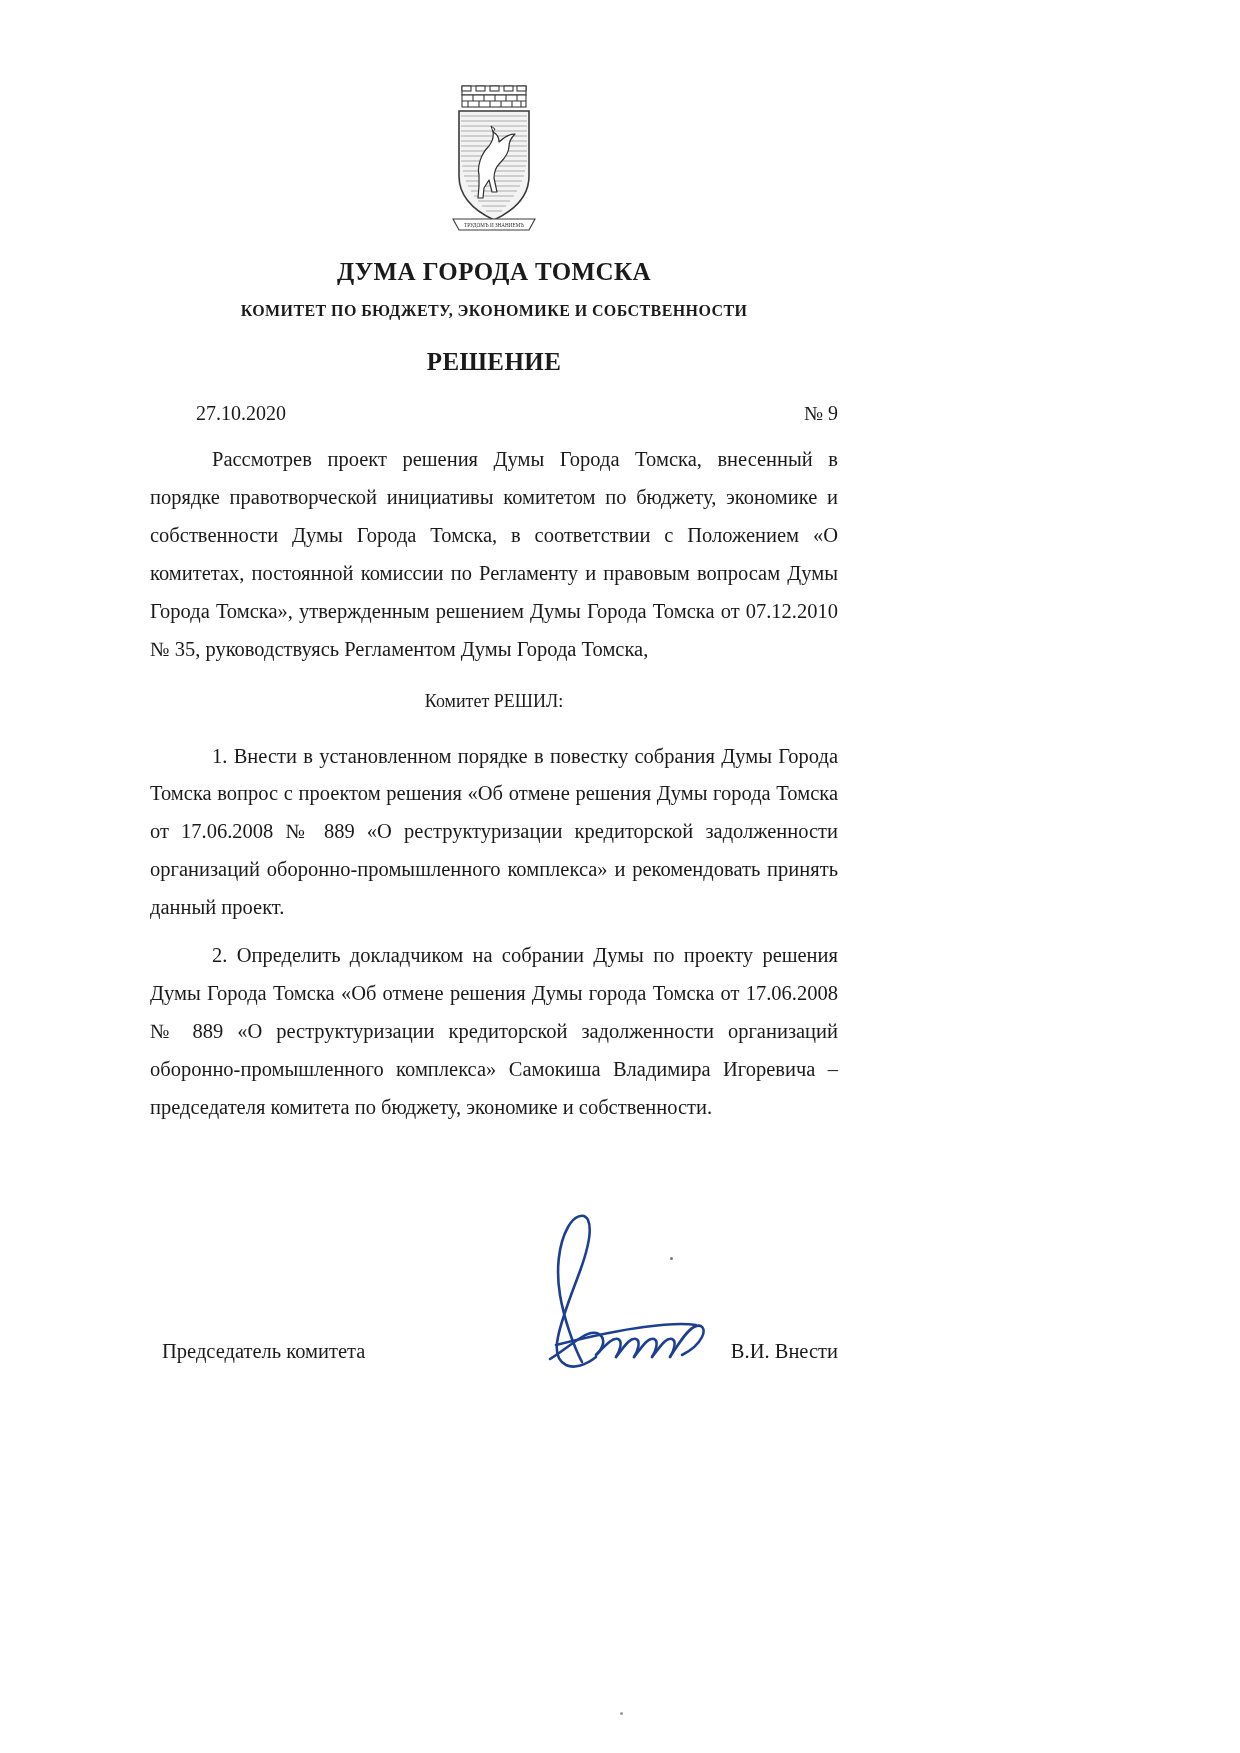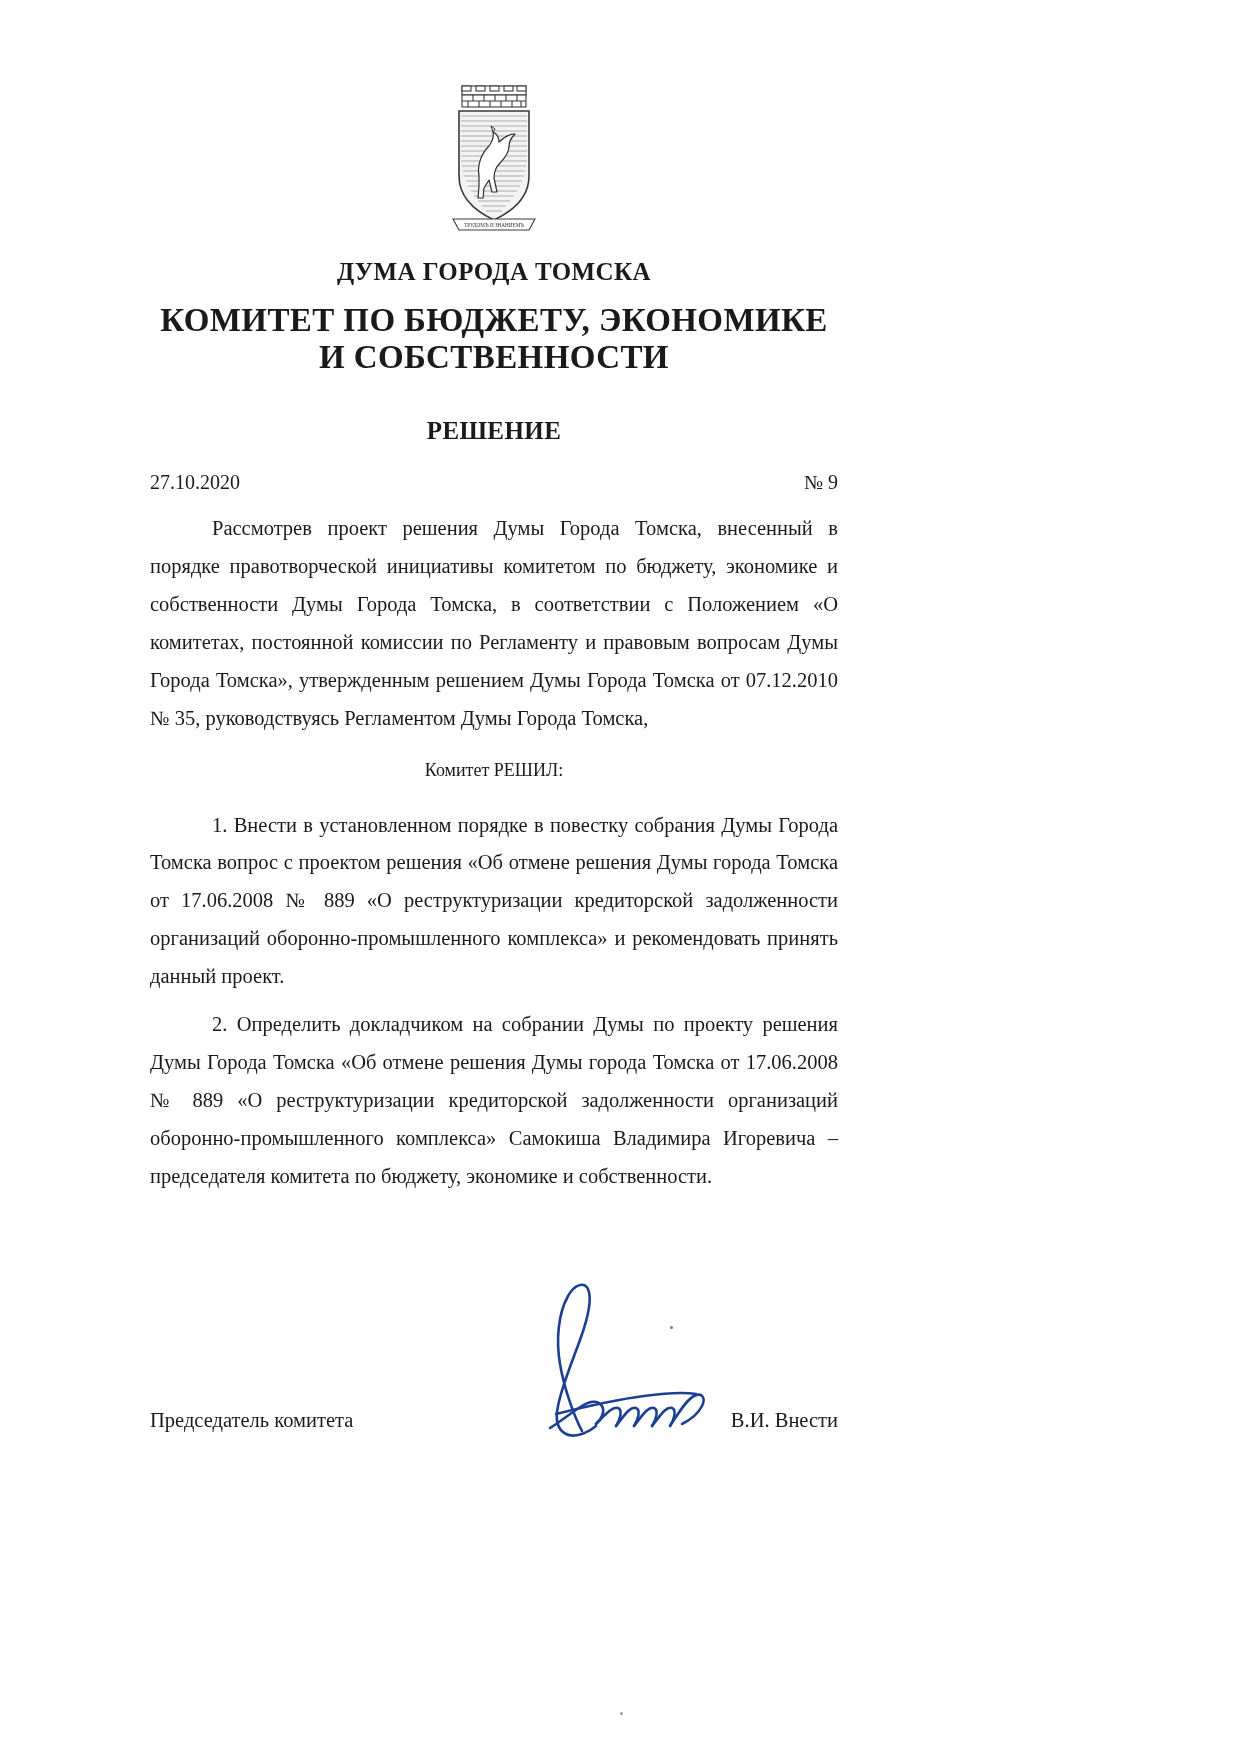--- a/index.html
+++ b/index.html
@@ -42,35 +42,36 @@
     text-align: center;
     font-weight: bold;
     letter-spacing: 0.4px;
   }
   .org-title {
     font-size: 25px;
     margin-top: 4px;
     margin-bottom: 16px;
   }
   .committee-title {
-    font-size: 33px;
-    margin-bottom: 41px;
+    font-size: 16px;
+    margin-bottom: 28px;
   }
   .doc-type {
     font-size: 25px;
     margin-bottom: 26px;
   }
 
   
   .meta-row {
     display: flex;
     justify-content: space-between;
     align-items: baseline;
     font-size: 20px;
     margin-bottom: 16px;
+    margin-left: 46px;
   }
   .meta-date { text-align: left; }
   .meta-number { text-align: right; }
 
   
   .subject {
     width: 335px;
     font-size: 20px;
     font-weight: bold;
     text-align: justify;
@@ -95,21 +96,21 @@
 
   
   .sign-block {
     position: relative;
     margin-top: 60px;
     height: 200px;
   }
   .sign-row {
     position: absolute;
     bottom: 24px;
-    left: 0;
+    left: 12px;
     right: 0;
     display: flex;
     justify-content: space-between;
     font-size: 20.5px;
   }
   .signature-svg {
     position: absolute;
     left: 370px;
     bottom: 0px;
     width: 260px;

